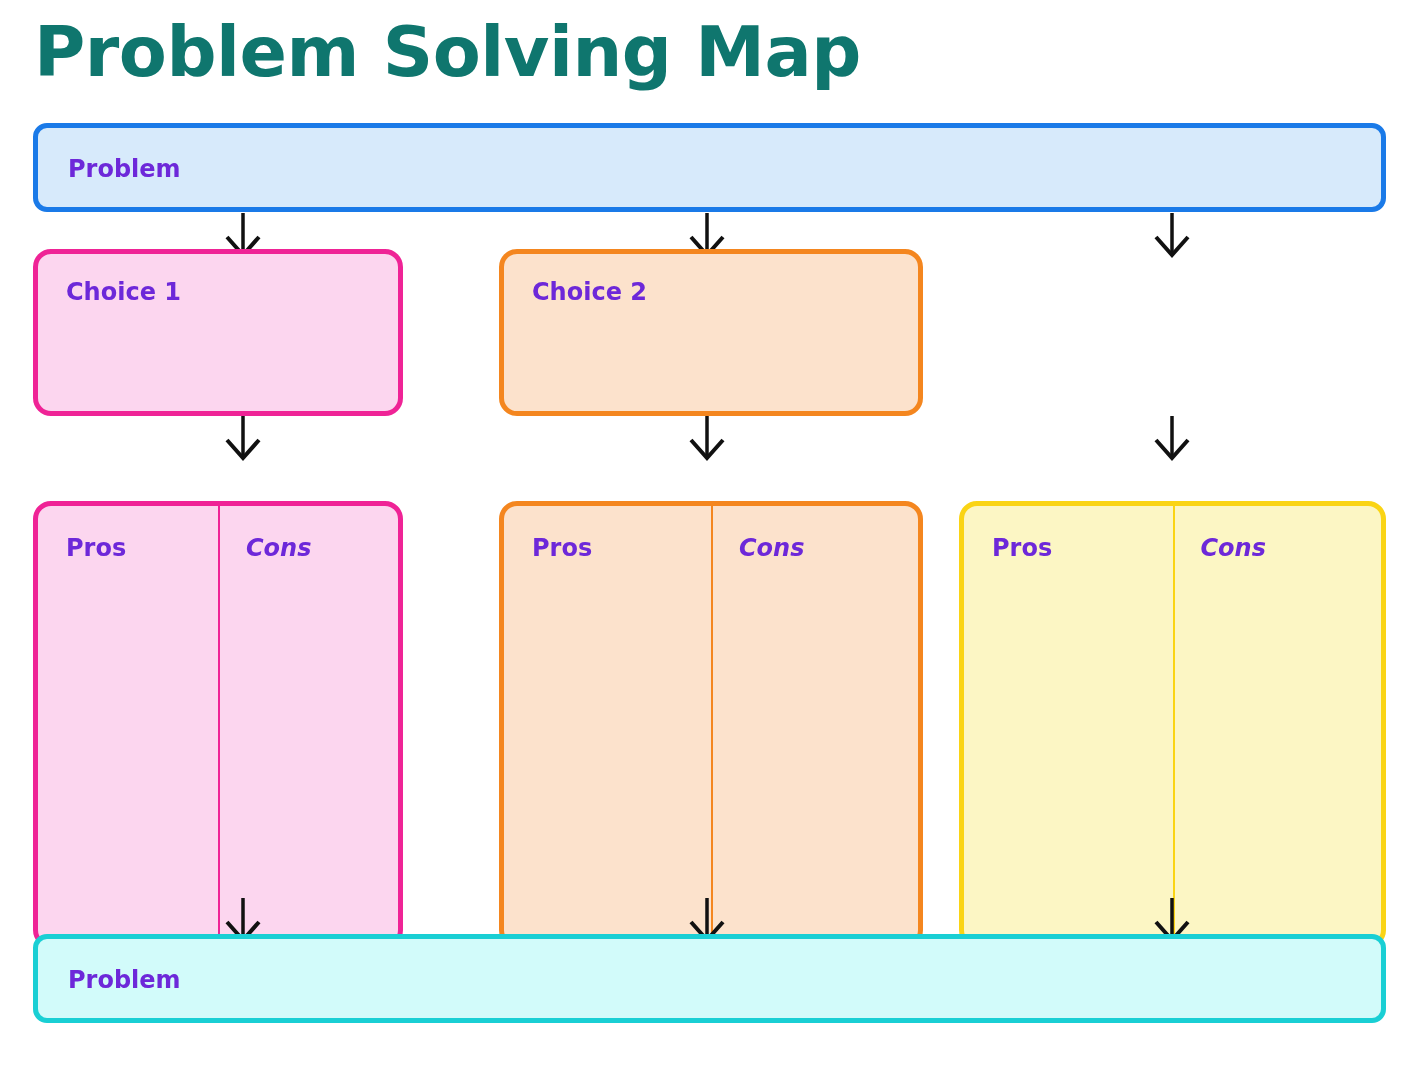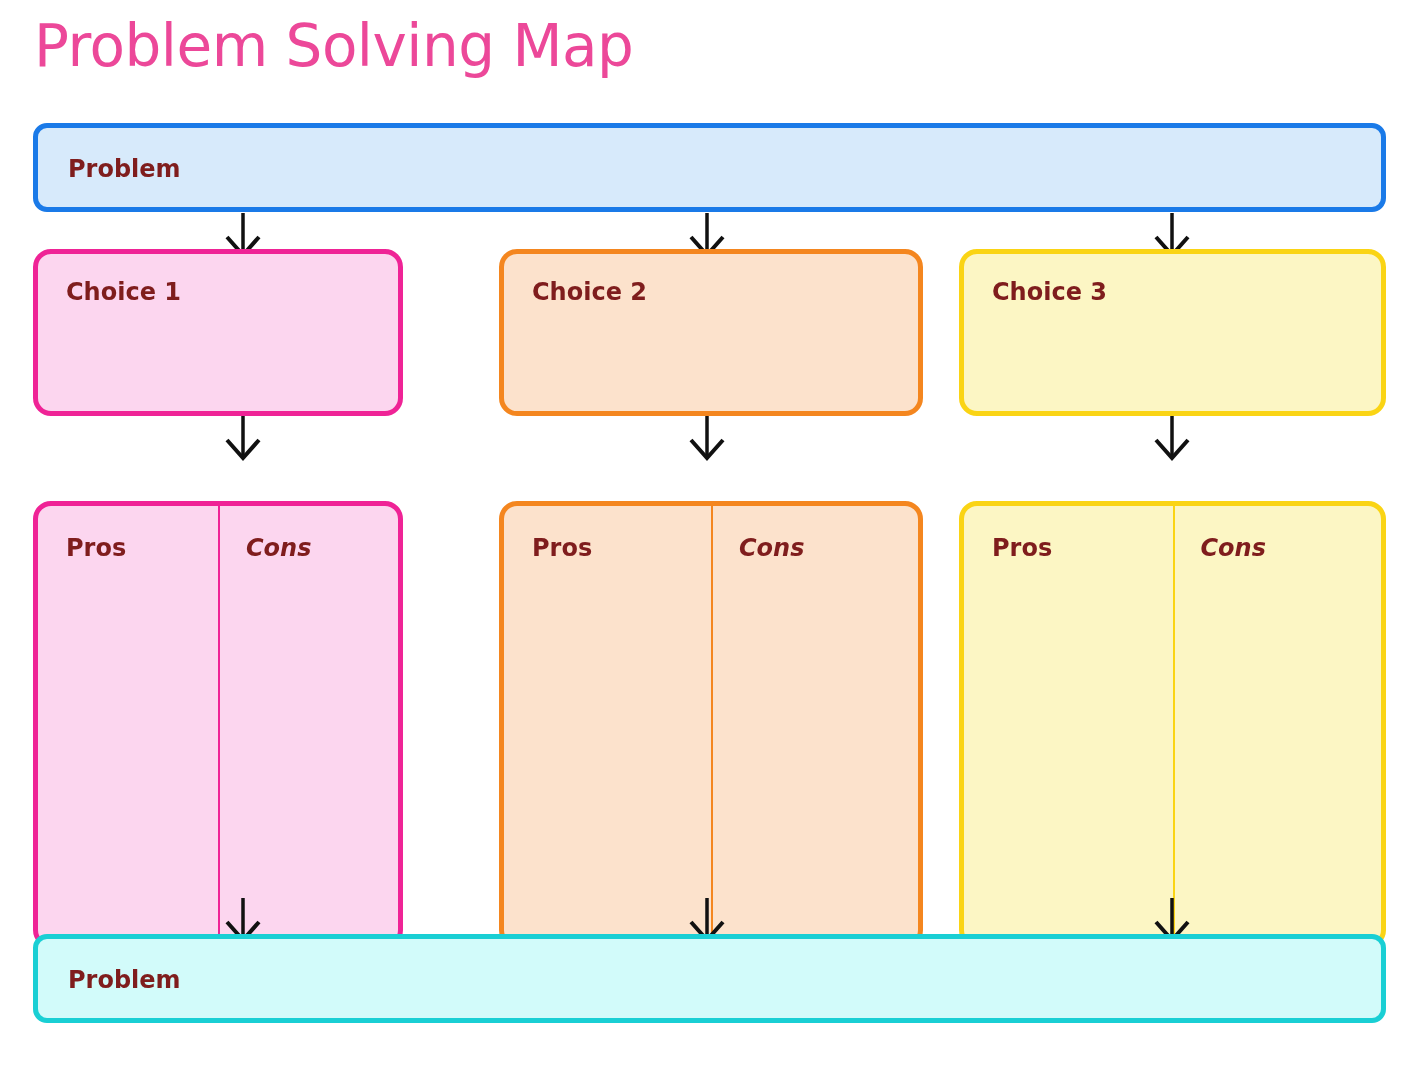--- a/index.html
+++ b/index.html
@@ -20,40 +20,40 @@
     width: 1420px;
     height: 1065px;
     background: #ffffff;
   }
 
   
   #page-title {
     position: absolute;
     left: 34px;
     top: 16px;
-    font-size: 58px;
-    font-weight: 400;
+    font-size: 70px;
+    font-weight: 700;
     letter-spacing: -0.5px;
-    color: #ec4899;
+    color: #0f766e;
     line-height: 1.05;
     white-space: nowrap;
   }
 
   
   .box {
     position: absolute;
     box-sizing: border-box;
     border-style: solid;
     border-radius: 16px;
   }
   .box-label {
     position: absolute;
     font-size: 24px;
     font-weight: 800;
-    color: #7f1d1d;
+    color: #6d28d9;
     white-space: nowrap;
   }
 
   
   #problem-box {
     left: 33px;
     top: 123px;
     width: 1353px;
     height: 89px;
     border-width: 5px;
@@ -160,23 +160,20 @@
         </g>
       </svg>
   </div>
 
   <div class="box choice-box col-1 pal-pink">
     <span class="box-label">Choice 1</span>
   </div>
   <div class="box choice-box col-2 pal-orange">
     <span class="box-label">Choice 2</span>
   </div>
-  <div class="box choice-box col-3 pal-yellow">
-    <span class="box-label">Choice 3</span>
-  </div>
 
   <div class="arrow" style="left:217px; top:416px;">
     <svg viewBox="0 0 52 48">
         <g fill="none" stroke="#111111" stroke-width="3.5">
           <path d="M26 0 L26 40"></path>
           <path d="M10 24 L26 42 L42 24" stroke-width="4" stroke-linejoin="miter"></path>
         </g>
       </svg>
   </div>
   <div class="arrow" style="left:681px; top:416px;">

